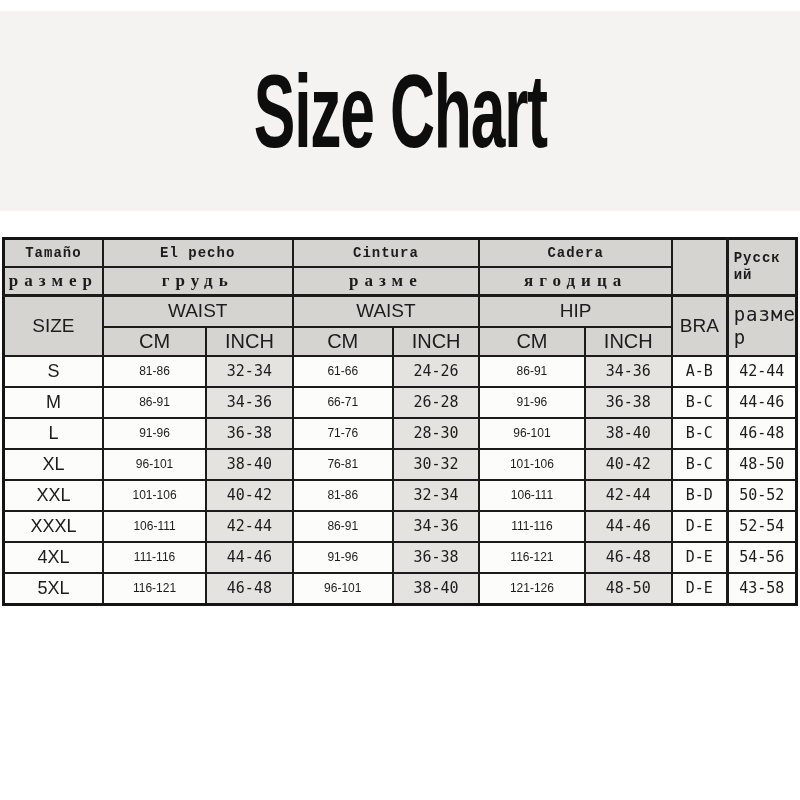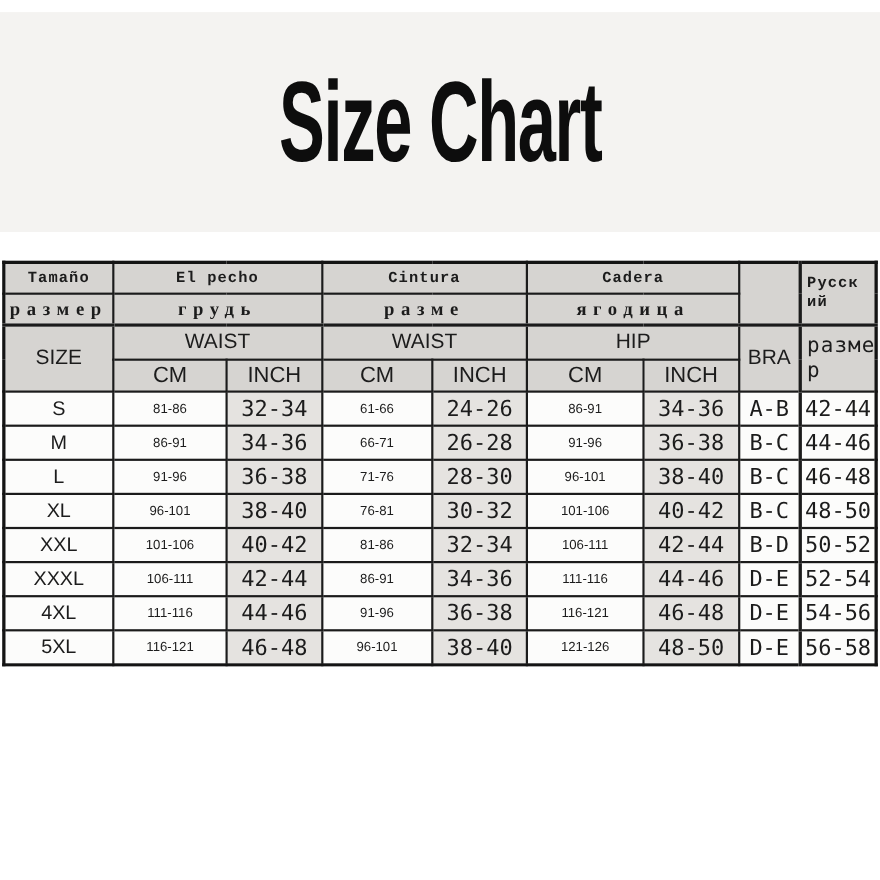--- a/index.html
+++ b/index.html
@@ -70,21 +70,21 @@
     white-space:pre-line;line-height:1.2;
   }
   td.c-ru,th.c-ru{border-left-width:3px;}
 
   
   tbody td{height:29px;background:#fcfcfb;}
   td.f-size{font-size:18px;}
   td.f-cm{font-size:12px;}
   td.mono{
     font-family:"DejaVu Sans Mono","Liberation Mono",monospace;
-    font-size:20px;
+    font-size:15px;
     margin-top:48px;
   }
   td.f-inch{background:#e5e3e0;}
   .strip-bottom{height:13px;background:#ffffff;}
   .footer-gray{flex:1;background:#f4f3f1;}
 </style>
 </head>
 <body>
 
 <div class="page">
@@ -223,21 +223,21 @@
   </tr>
           <tr>
     <td class="f-size">5XL</td>
     <td class="f-cm">116-121</td>
     <td class="mono f-inch">46-48</td>
     <td class="f-cm">96-101</td>
     <td class="mono f-inch">38-40</td>
     <td class="f-cm">121-126</td>
     <td class="mono f-inch">48-50</td>
     <td class="mono">D-E</td>
-    <td class="mono c-ru">56-58</td>
+    <td class="mono c-ru">43-58</td>
   </tr>
         </tbody>
     </table>
   </div>
 
   <div class="strip-bottom"></div>
   <div class="footer-gray"></div>
 </div>
 
 </body></html>

